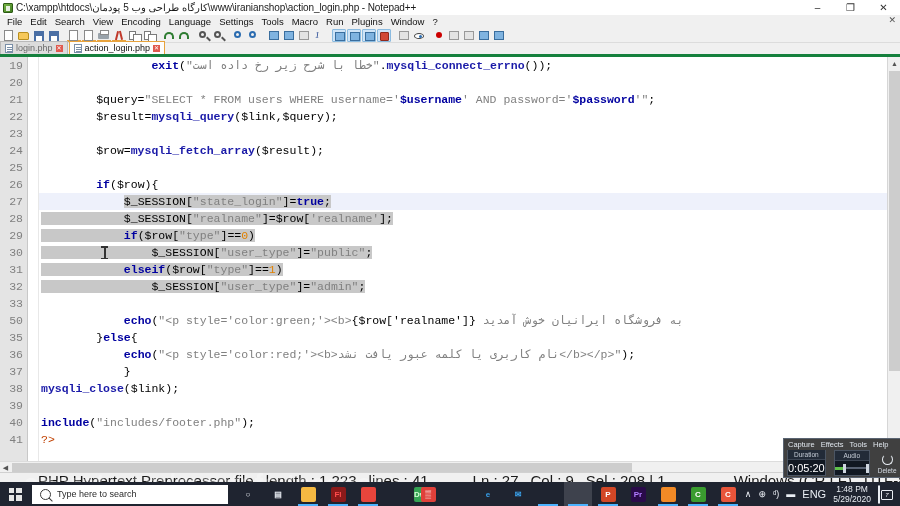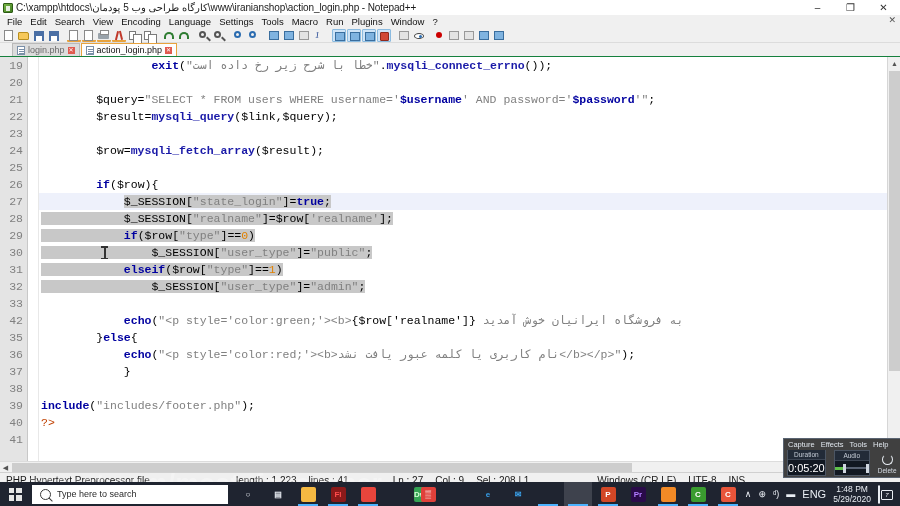--- a/index.html
+++ b/index.html
@@ -99,21 +99,21 @@
   .g-num{position:absolute;left:3px;top:1px;font-size:9px;color:#1a3f8f;font-family:"Liberation Serif",serif;}
   .g-red{background:#d14836;border:1px solid #8f2a1d;width:9px;height:9px;position:absolute;left:2px;top:2px;border-radius:1px;}
   .g-eye{position:absolute;left:2px;top:4px;width:10px;height:6px;border:1px solid #444;border-radius:50%;background:#fff;}
   .g-eye::after{content:"";position:absolute;left:3.5px;top:1.5px;width:3px;height:3px;background:#2b6cb0;border-radius:50%;}
   .g-recdot{position:absolute;left:4px;top:3px;width:6px;height:6px;background:#cc0000;border-radius:50%;}
   .g-gray{background:#e4e4e4;border:1px solid #999;width:10px;height:9px;position:absolute;left:2px;top:2px;}
 
   
   .tabbar {
     height: 14px; background: #f0f0f0; display: flex; align-items: flex-end;
-    padding-left: 12px; border-bottom: 1px solid #15803d;
+    padding-left: 0; border-bottom: 3px solid #15803d;
   }
   .tab {
     height: 13px; display: flex; align-items: center; gap: 3px;
     padding: 0 4px; font-size: 9px; border: 1px solid #b9b9b9;
     border-bottom: none; margin-right: 1px; position: relative;
   }
   .tab.inactive { background: #dcdcdc; color: #6b6b6b; }
   .tab.active { background: #fdfdfd; color: #111; border-color: #e8a33d; }
   .tab-ico {
     width: 8px; height: 9px; background: #fff; border: 1px solid #7a8fa8;
@@ -190,21 +190,21 @@
   .hscroll .arrow-l { left: 0; }
   .hscroll .arrow-r { right: 0; }
   .hscroll .hthumb {
     position: absolute; left: 12px; top: 1px; height: 9px; width: 620px;
     background: #cdcdcd;
   }
 
   
   .statusbar {
     height: 15px; background: #f0f0f0; display: flex; align-items: center;
-    font-size: 10px; color: #1a1a1a; border-top: 1px solid #d0d0d0;
+    font-size: 15px; color: #1a1a1a; border-top: 1px solid #d0d0d0; padding-left: 32px;
   }
   .sb-cell { padding: 0 6px; line-height: 15px; white-space: nowrap; }
   .sb-type { width: 230px; }
 
   
   .watermark {
     position: absolute; left: 24px; top: 468px;
     font-size: 26px; font-weight: bold; color: rgba(255,255,255,0.30);
     letter-spacing: 0.5px; white-space: nowrap; pointer-events: none;
     z-index: 40; font-family: "Liberation Sans", sans-serif;
@@ -456,21 +456,21 @@
           <div class="ln">24</div>
           <div class="ln">25</div>
           <div class="ln">26</div>
           <div class="ln">27</div>
           <div class="ln">28</div>
           <div class="ln">29</div>
           <div class="ln">30</div>
           <div class="ln">31</div>
           <div class="ln">32</div>
           <div class="ln">33</div>
-          <div class="ln">42</div>
+          <div class="ln">50</div>
           <div class="ln">35</div>
           <div class="ln">36</div>
           <div class="ln">37</div>
           <div class="ln">38</div>
           <div class="ln">39</div>
           <div class="ln">40</div>
           <div class="ln">41</div>
         </div>
       <div class="gutter-fold"></div>
       <div class="code-area" id="code">
@@ -486,20 +486,21 @@
           <div class="ln"><span class="sel pln">            </span><span class="sel pln">$_SESSION</span><span class="sel pln">[</span><span class="sel str">"realname"</span><span class="sel pln">]=$row[</span><span class="sel str">'realname'</span><span class="sel pln">];</span></div>
           <div class="ln"><span class="sel pln">            </span><span class="sel kw">if</span><span class="sel pln">($row[</span><span class="sel str">"type"</span><span class="sel pln">]==</span><span class="sel num">0</span><span class="sel pln">)</span></div>
           <div class="ln"><span class="sel pln">                </span><span class="sel pln">$_SESSION</span><span class="sel pln">[</span><span class="sel str">"user_type"</span><span class="sel pln">]=</span><span class="sel str">"public"</span><span class="sel pln">;</span></div>
           <div class="ln"><span class="sel pln">            </span><span class="sel kw">elseif</span><span class="sel pln">($row[</span><span class="sel str">"type"</span><span class="sel pln">]==</span><span class="sel num">1</span><span class="sel pln">)</span></div>
           <div class="ln"><span class="sel pln">                </span><span class="sel pln">$_SESSION</span><span class="sel pln">[</span><span class="sel str">"user_type"</span><span class="sel pln">]=</span><span class="sel str">"admin"</span><span class="sel pln">;</span></div>
           <div class="ln">&nbsp;</div>
           <div class="ln"><span class="pln">            </span><span class="kw">echo</span><span class="pln">(</span><span class="str">"&lt;p style='color:green;'&gt;&lt;b&gt;</span><span class="pln">{$row['realname']}</span><span class="str"> به فروشگاه ایرانیان خوش آمدید</span><span class="pln"></span></div>
           <div class="ln"><span class="pln">        }</span><span class="kw">else</span><span class="pln">{</span></div>
           <div class="ln"><span class="pln">            </span><span class="kw">echo</span><span class="pln">(</span><span class="str">"&lt;p style='color:red;'&gt;&lt;b&gt;نام کاربری یا کلمه عبور یافت نشد&lt;/b&gt;&lt;/p&gt;"</span><span class="pln">);</span></div>
           <div class="ln"><span class="pln">            }</span></div>
+          <div class="ln"><span class="fn">mysqli_close</span><span class="pln">($link);</span></div>
           <div class="ln">&nbsp;</div>
           <div class="ln"><span class="kw">include</span><span class="pln">(</span><span class="str">"includes/footer.php"</span><span class="pln">);</span></div>
           <div class="ln"><span class="tagd">?&gt;</span></div>
         </div>
       <div class="cursor-ibeam">
           <i></i>
         </div>
       <div class="vscroll">
         <span class="arrow-up">▲</span>
         <span class="thumb"></span>

